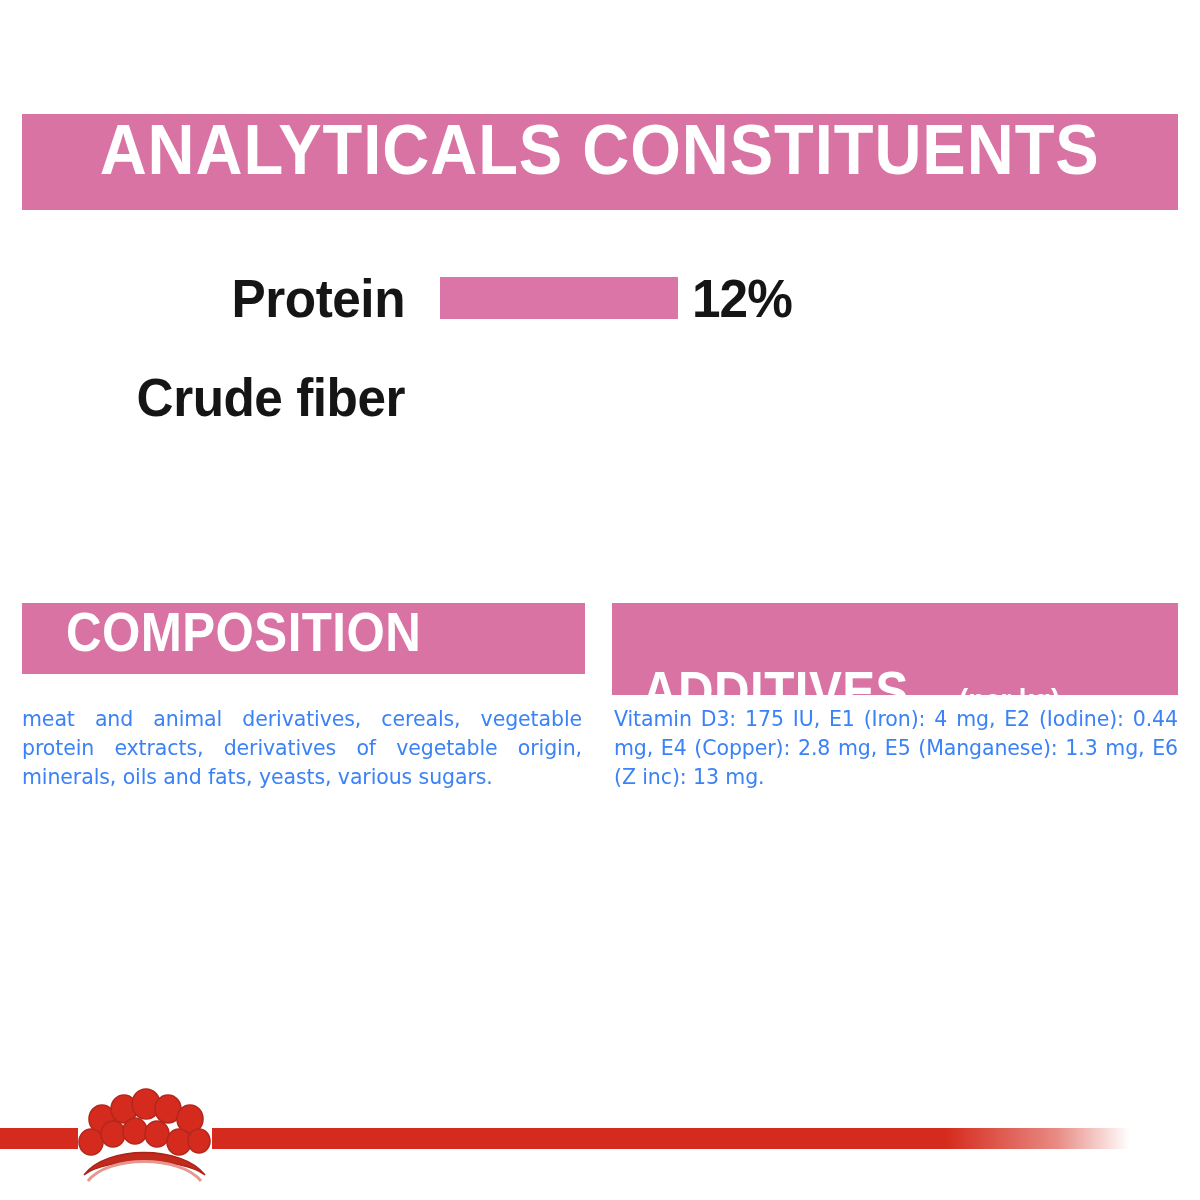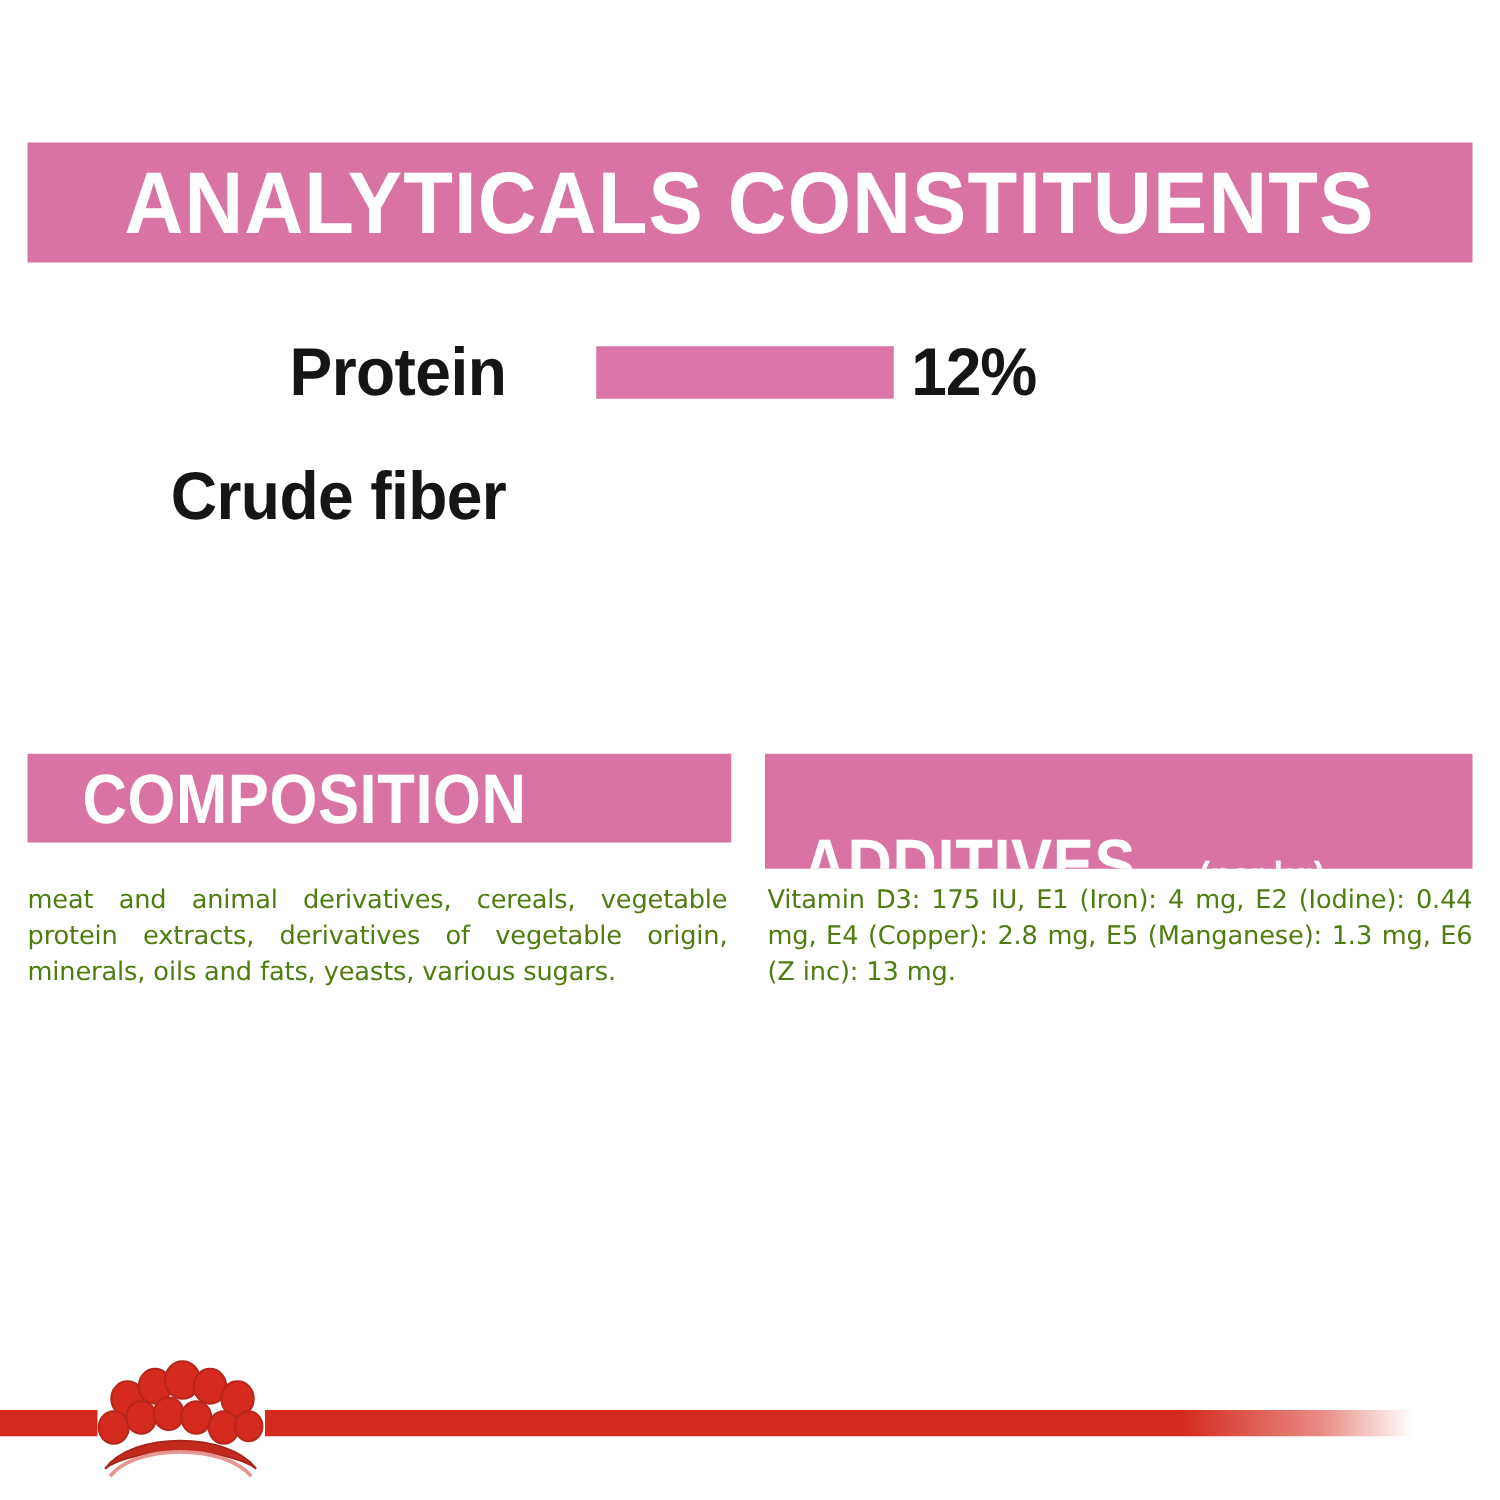--- a/index.html
+++ b/index.html
@@ -13,21 +13,21 @@
     position: relative;
   }
 
   .page { position: relative; width: 1200px; height: 1200px; }
 
   
   .banner {
     position: absolute;
     background: #d873a4;
     display: flex;
-    align-items: center;
+    align-items: flex-start;
     overflow: hidden;
   }
 
   .banner-title {
     color: #ffffff;
     font-family: "Liberation Sans Narrow", "Liberation Sans", sans-serif;
     font-weight: 700;
     letter-spacing: 0.5px;
     white-space: nowrap;
     transform: scaleX(0.88);
@@ -100,21 +100,21 @@
     font-weight: 700;
     font-size: 54px;
     line-height: 56px;
     letter-spacing: -0.5px;
     white-space: nowrap;
     transform: scaleX(0.95);
     transform-origin: right center;
   }
   .chart-bar-wrap {
     position: absolute;
-    left: 477px;
+    left: 440px;
     display: flex;
     align-items: center;
   }
   .chart-bar {
     background: #db75a8;
     height: 42px;
     flex: 0 0 auto;
   }
   .chart-value {
     color: #151515;
@@ -126,21 +126,21 @@
     margin-left: 14px;
     white-space: nowrap;
     transform: scaleX(0.95);
     transform-origin: left center;
   }
 
   
   .body-col {
     position: absolute;
     top: 705px;
-    color: #4d7c0f;
+    color: #3b82f6;
     font-family: "DejaVu Sans", sans-serif;
     font-size: 20.5px;
     line-height: 29px;
     text-align: justify;
     letter-spacing: -0.1px;
   }
   #text-composition { left: 22px; width: 560px; }
   #text-additives   { left: 614px; width: 564px; }
 
   

